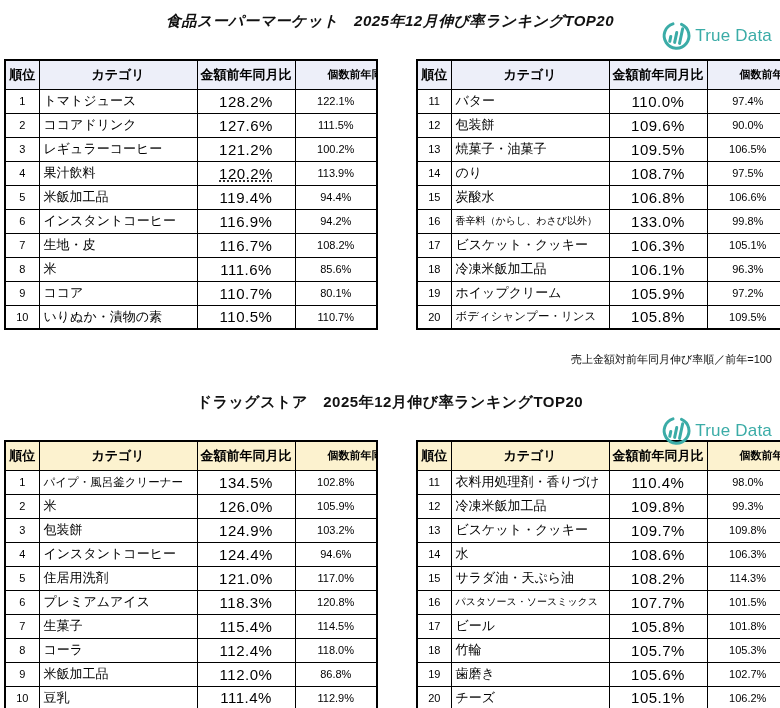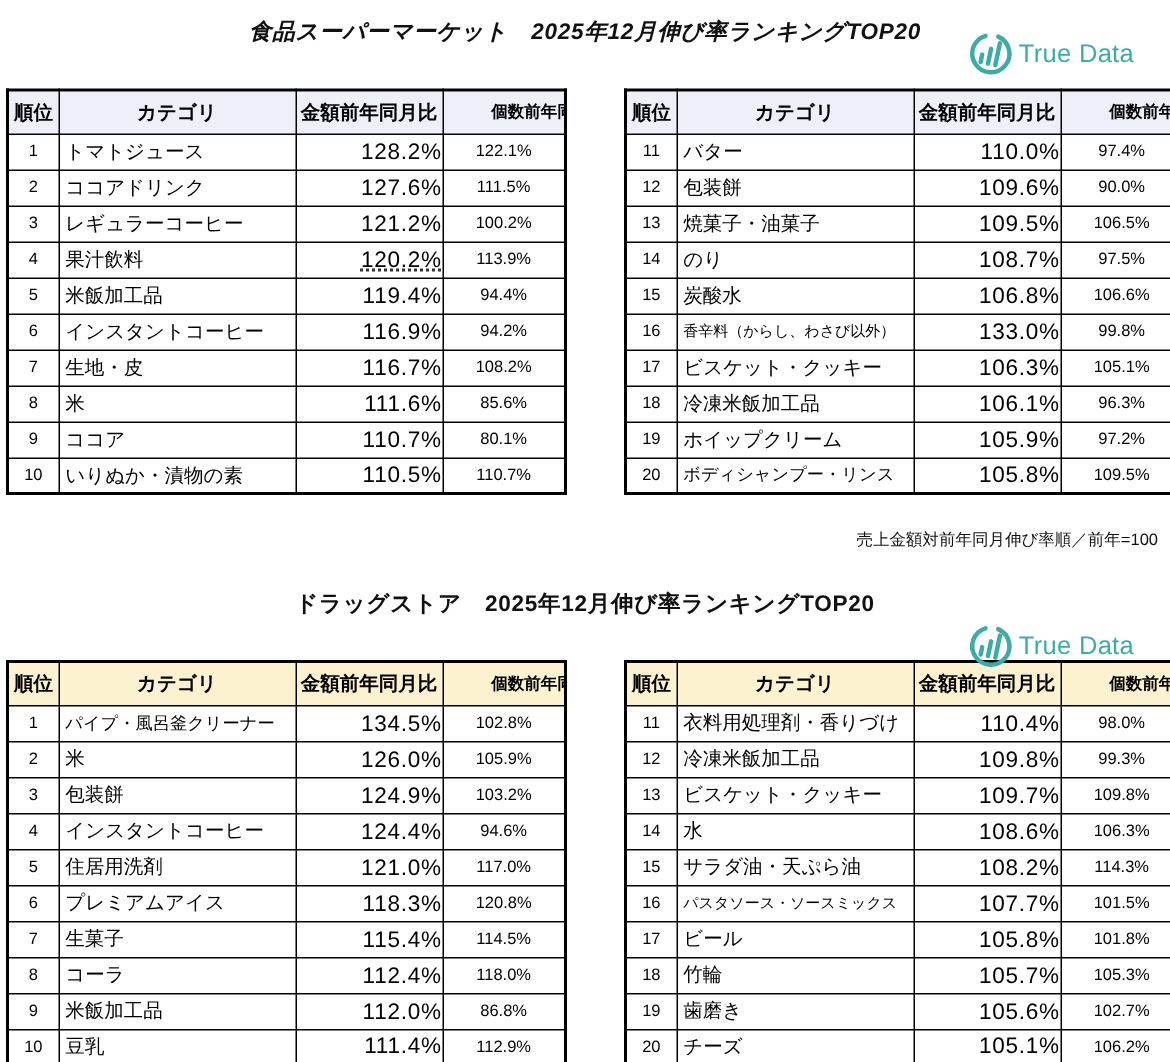--- a/index.html
+++ b/index.html
@@ -11,21 +11,21 @@
     position: relative; overflow: hidden;
   }
   .section { position: relative; }
   .title {
     text-align: center; font-size: 15px; font-weight: bold;
     margin: 0; letter-spacing: 0.5px; color: #111;
   }
   .sec-food .title { padding-top: 12px; font-style: italic; }
   .sec-drug .title { padding-top: 26px; }
   .logo {
-    position: absolute; right: 24px;
+    position: absolute; right: 8px;
     display: flex; align-items: center; gap: 3px;
   }
   .sec-food .logo { top: 20px; }
   .sec-drug .logo { top: 48px; }
   .logo-text { font-size: 17px; font-weight: 500; letter-spacing: 0.2px; }
   .tables {
     margin-top: 28px; padding: 0 4px;
     display: flex; justify-content: space-between; gap: 38px;
   }
   table {
@@ -39,21 +39,21 @@
   th {
     background: var(--hdr, #eee); font-weight: bold;
     height: 29px; font-size: 13px; text-align: center;
   }
   th.count-h { font-size: 11px; padding-left: 32px; }
   td { height: 24px; }
   td.rank-cell   { text-align: center; font-size: 11px; }
   td.category-cell { text-align: left; font-size: 13px; padding-left: 4px; font-weight: 500; }
   td.category-cell.sm { font-size: 11.5px; }
   td.category-cell.xs { font-size: 10px; }
-  td.amount-cell { text-align: right; font-size: 15px; letter-spacing: 0.5px; }
+  td.amount-cell { text-align: center; font-size: 15px; letter-spacing: 0.5px; }
   td.count-cell  { text-align: center; font-size: 11px; }
   td.u-dotted    { text-decoration: underline dotted 1.5px #333; text-underline-offset: 2px; }
   .footnote {
     text-align: right; font-size: 11px; color: #111;
     margin-top: 22px; padding-right: 8px; font-weight: 500;
   }
 </style>
 </head>
 <body>
 

